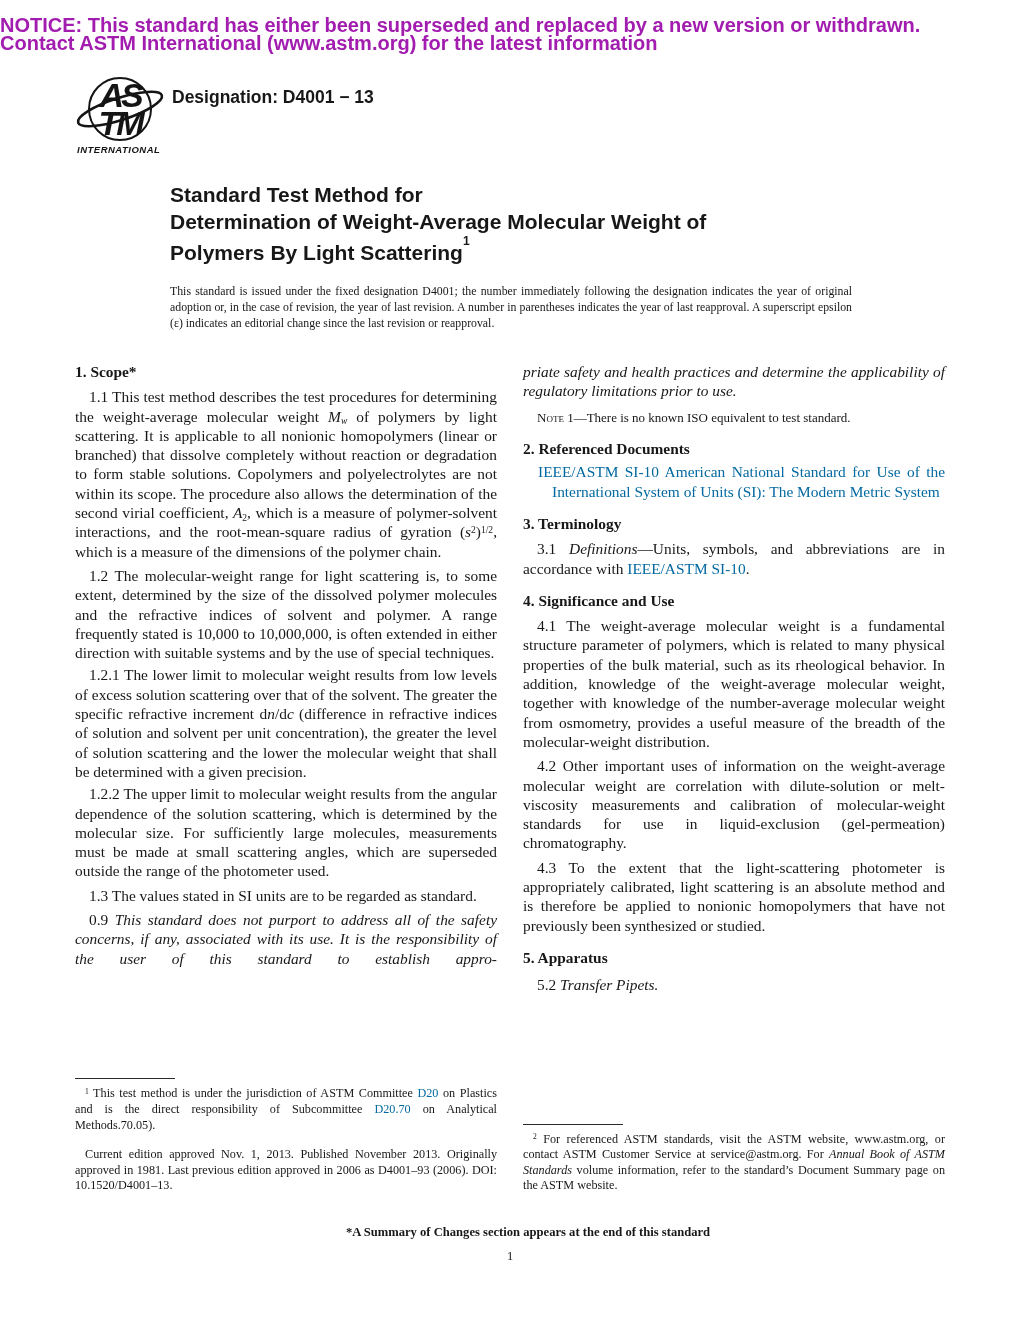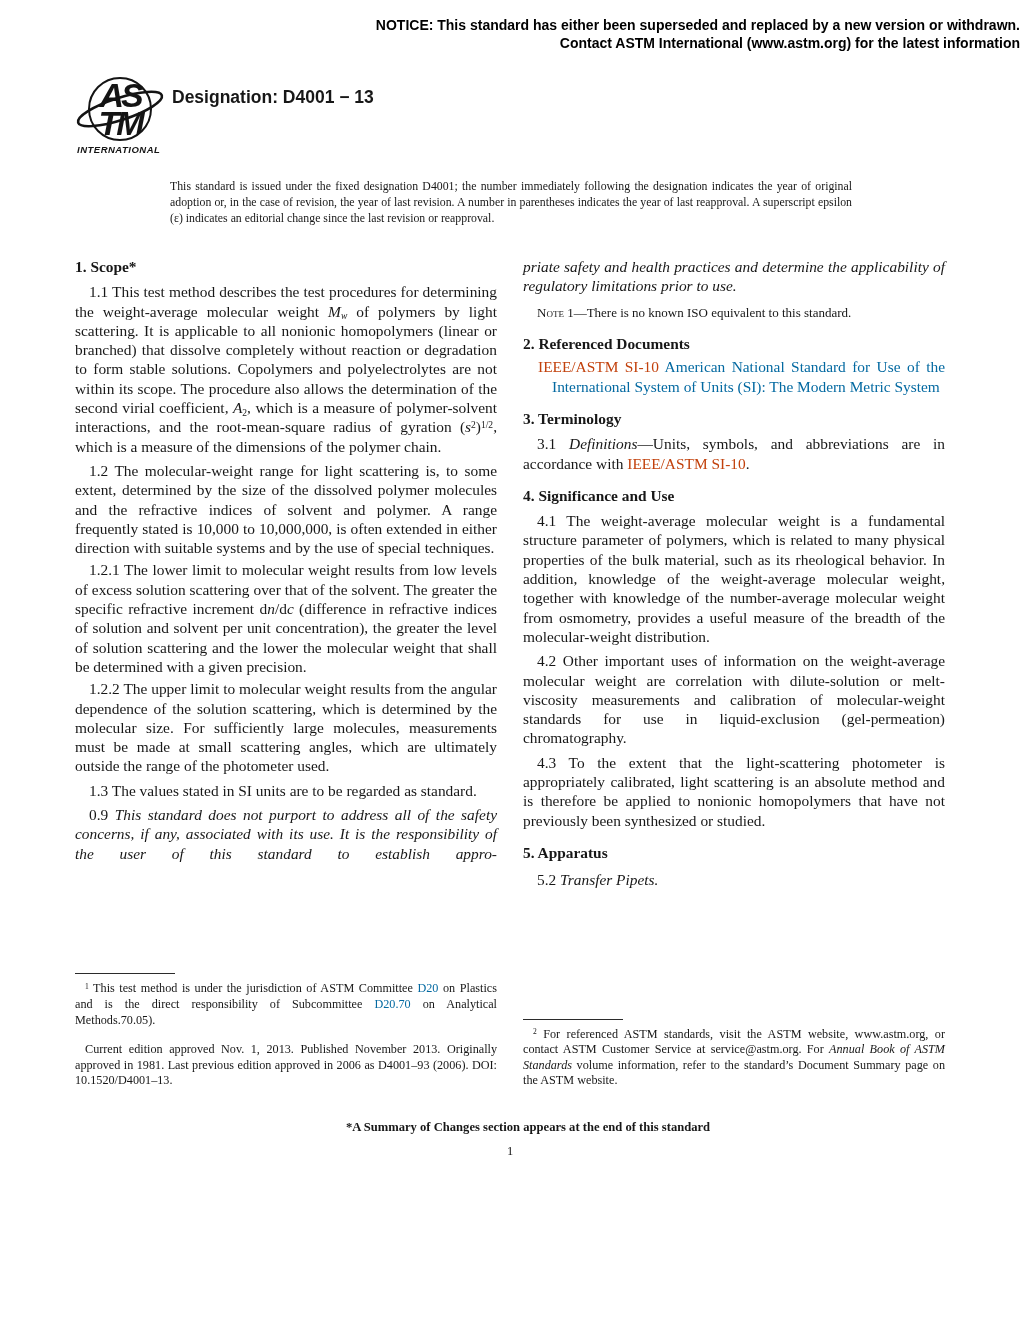--- a/index.html
+++ b/index.html
@@ -1,22 +1,22 @@
 <!DOCTYPE html>
 <html><head>
 <meta charset="utf-8">
 <style>
   html,body{margin:0;padding:0;background:#fff;}
   .page{
     position:relative;width:1020px;height:1320px;background:#fff;overflow:hidden;
     color:#171717;font-family:"Liberation Serif", serif;box-sizing:border-box;
   }
   
-  .notice{margin-top:17px;text-align:right;color:#000000;
-    font-family:"Liberation Sans", sans-serif;font-weight:bold;font-size:14px;line-height:17.5px;}
+  .notice{margin-top:17px;text-align:left;color:#a21caf;
+    font-family:"Liberation Sans", sans-serif;font-weight:bold;font-size:20px;line-height:17.5px;}
   
   .header-row{display:flex;align-items:flex-start;margin:21px 75px 0 75px;}
   .logo-box{width:95px;flex:0 0 95px;}
   .designation{font-family:"Liberation Sans", sans-serif;font-weight:bold;font-size:17.5px;margin-top:14px;margin-left:2px;}
   
   .title-block{margin:20px 75px 0 170px;font-family:"Liberation Sans", sans-serif;
     font-weight:bold;font-size:21px;line-height:27px;}
   .title-block sup{font-size:12px;position:relative;top:-7px;}
   .issuance{margin:17px 0 0 170px;width:682px;font-size:11.8px;line-height:16px;text-align:justify;}
   
@@ -26,21 +26,21 @@
   .h.first{margin-top:2px;}
   .p{margin:5px 0 0 0;text-indent:14px;text-align:justify;}
   .p.tight{margin-top:3px;}
   .p.cont{text-indent:0;margin-top:2px;}
   .p.just-last{text-align-last:justify;}
   .it{font-style:italic;}
   .sc{font-variant:small-caps;}
   .note{margin:9px 0 0 0;font-size:13px;line-height:16.5px;text-indent:14px;text-align:justify;}
   .ref{margin:1px 0 0 0;padding-left:29px;text-indent:-14px;text-align:justify;}
   .lnk-b{color:#0369a1;cursor:pointer;}
-  .lnk-r{color:#c2410c;cursor:pointer;}
+  .lnk-r{color:#0369a1;cursor:pointer;}
   sup.s, sub.s{font-size:0.62em;line-height:0;position:relative;vertical-align:baseline;}
   sup.s{top:-0.45em;} sub.s{top:0.28em;}
   
   .fn-block{margin-top:auto;}
   .fn-rule{width:100px;border:none;border-top:1.4px solid #2b2b2b;margin:0 0 7px 0;}
   .fn{font-size:12.2px;line-height:15.6px;text-align:justify;margin:0;}
   .fn .lead{text-indent:10px;display:block;}
   .fn + .fn{margin-top:14px;}
   .fn-ind{text-indent:10px;}
   
@@ -71,53 +71,58 @@
           <text x="45" y="62" font-size="34" letter-spacing="-3">TM</text>
         </g>
         <circle cx="45" cy="36" r="31" fill="none" stroke="#141414" stroke-width="2"></circle>
         <ellipse cx="45" cy="36" rx="44" ry="11" fill="none" stroke="#141414" stroke-width="2.6" transform="rotate(-18 45 36)"></ellipse>
         <text class="intl" x="2" y="80" font-size="9.5" font-weight="bold" font-style="italic" letter-spacing="0.5" fill="#141414">INTERNATIONAL</text>
       </svg>
     </div>
     <div class="designation">Designation: D4001 − 13</div>
   </div>
 
+  <div class="title-block">
+    <div>Standard Test Method for</div>
+    <div>Determination of Weight-Average Molecular Weight of</div>
+    <div><span>Polymers By Light Scattering</span><sup>1</sup></div>
+  </div>
 
   <div class="issuance">This standard is issued under the fixed designation D4001; the number immediately following the designation indicates the year of original adoption or, in the case of revision, the year of last revision. A number in parentheses indicates the year of last reapproval. A superscript epsilon (ε) indicates an editorial change since the last revision or reapproval.</div>
 
   <div class="columns">
 
     <div class="col">
       <div class="h first">1. Scope*</div>
 
       <p class="p tight"><span>1.1 This test method describes the test procedures for determining the weight-average molecular weight </span><span class="it">M</span><sub class="s it">w</sub><span> of polymers by light scattering. It is applicable to all nonionic homopolymers (linear or branched) that dissolve completely without reaction or degradation to form stable solutions. Copolymers and polyelectrolytes are not within its scope. The procedure also allows the determination of the second virial coefficient, </span><span class="it">A</span><sub class="s">2</sub><span>, which is a measure of polymer-solvent interactions, and the root-mean-square radius of gyration (</span><span class="it">s</span><sup class="s">2</sup><span>)</span><sup class="s">1/2</sup><span>, which is a measure of the dimensions of the polymer chain.</span></p>
 
       <p class="p">1.2 The molecular-weight range for light scattering is, to some extent, determined by the size of the dissolved polymer molecules and the refractive indices of solvent and polymer. A range frequently stated is 10,000 to 10,000,000, is often extended in either direction with suitable systems and by the use of special techniques.</p>
 
       <p class="p tight"><span>1.2.1 The lower limit to molecular weight results from low levels of excess solution scattering over that of the solvent. The greater the specific refractive increment d</span><span class="it">n</span><span>/d</span><span class="it">c</span><span> (difference in refractive indices of solution and solvent per unit concentration), the greater the level of solution scattering and the lower the molecular weight that shall be determined with a given precision.</span></p>
 
-      <p class="p tight">1.2.2 The upper limit to molecular weight results from the angular dependence of the solution scattering, which is determined by the molecular size. For sufficiently large molecules, measurements must be made at small scattering angles, which are ultimately outside the range of the photometer used.</p>
+      <p class="p tight">1.2.2 The upper limit to molecular weight results from the angular dependence of the solution scattering, which is determined by the molecular size. For sufficiently large molecules, measurements must be made at small scattering angles, which are superseded outside the range of the photometer used.</p>
 
       <p class="p">1.3 The values stated in SI units are to be regarded as standard.</p>
 
       <p class="p just-last"><span>0.9 </span><span class="it">This standard does not purport to address all of the safety concerns, if any, associated with its use. It is the responsibility of the user of this standard to establish appro-</span></p>
 
       <div class="fn-block">
         <hr class="fn-rule">
         <p class="fn">
             <span class="lead"><sup class="s">1</sup><span> This test method is under the jurisdiction of ASTM Committee </span><span class="lnk-b">D20</span><span> on Plastics and is the direct responsibility of Subcommittee </span><span class="lnk-b">D20.70</span><span> on Analytical Methods.70.05).</span></span>
           </p>
         <p class="fn fn-ind">Current edition approved Nov. 1, 2013. Published November 2013. Originally approved in 1981. Last previous edition approved in 2006 as D4001–93 (2006). DOI: 10.1520/D4001–13.</p>
       </div>
     </div>
 
     <div class="col">
       <p class="p cont it">priate safety and health practices and determine the applicability of regulatory limitations prior to use.</p>
 
-      <p class="note"><span class="sc">Note 1</span><span>—There is no known ISO equivalent to this standard.</span></p>
+      <p class="note"><span class="sc">Note 1</span><span>—There is no known ISO equivalent to test standard.</span></p>
 
       <div class="h">2. Referenced Documents</div>
       <p class="ref"><span class="lnk-r">IEEE/ASTM SI-10</span><span class="lnk-b"> American National Standard for Use of the International System of Units (SI): The Modern Metric System</span></p>
 
       <div class="h">3. Terminology</div>
       <p class="p tight"><span>3.1 </span><span class="it">Definitions</span><span>—Units, symbols, and abbreviations are in accordance with </span><span class="lnk-r">IEEE/ASTM SI-10</span><span>.</span></p>
 
       <div class="h">4. Significance and Use</div>
       <p class="p tight">4.1 The weight-average molecular weight is a fundamental structure parameter of polymers, which is related to many physical properties of the bulk material, such as its rheological behavior. In addition, knowledge of the weight-average molecular weight, together with knowledge of the number-average molecular weight from osmometry, provides a useful measure of the breadth of the molecular-weight distribution.</p>
       <p class="p">4.2 Other important uses of information on the weight-average molecular weight are correlation with dilute-solution or melt-viscosity measurements and calibration of molecular-weight standards for use in liquid-exclusion (gel-permeation) chromatography.</p>

